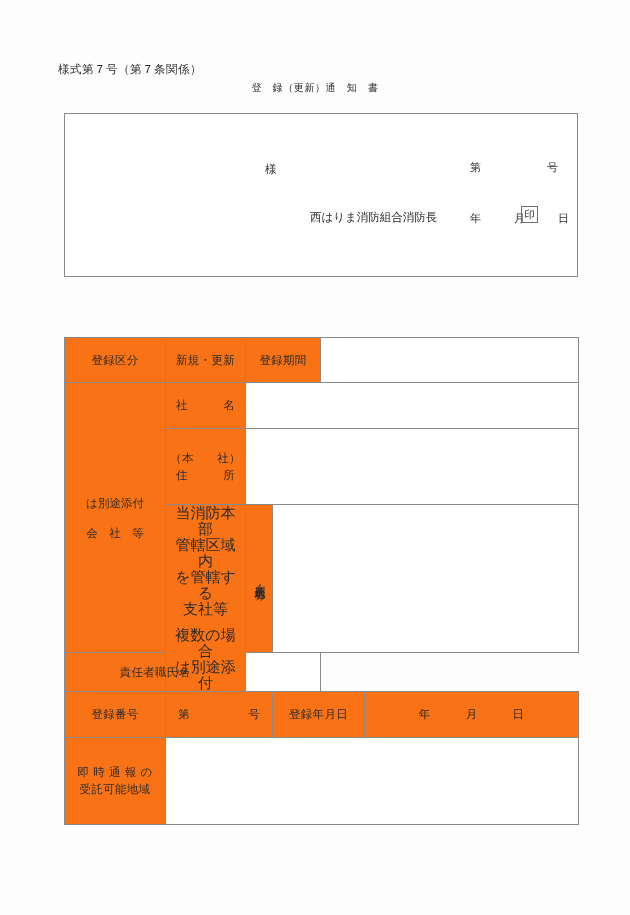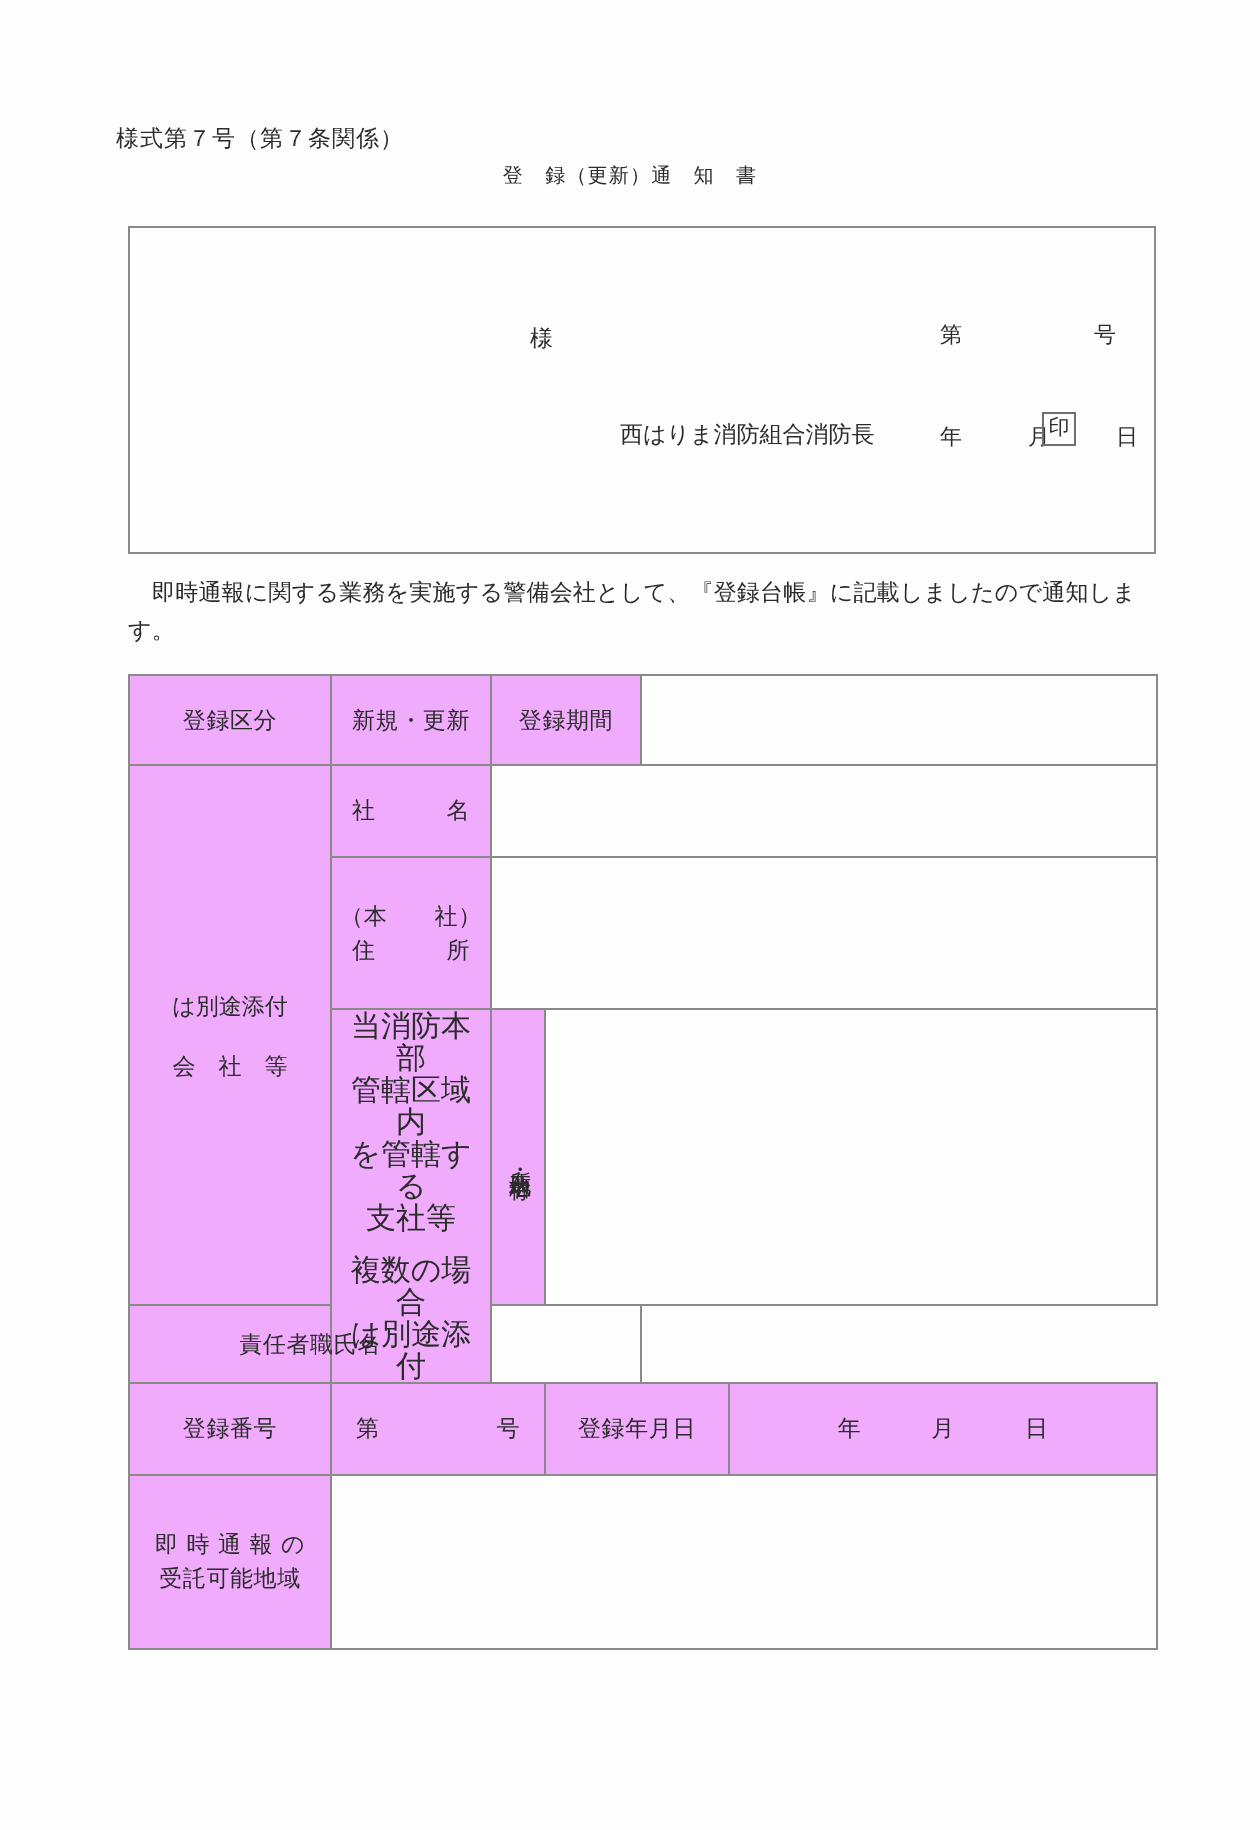--- a/index.html
+++ b/index.html
@@ -110,21 +110,21 @@
     width: 514px;
     border-collapse: collapse;
     table-layout: fixed;
     font-size: 11.5px;
   }
   .grid td {
     border: 1px solid #8a8a8a;
     padding: 0 4px;
     vertical-align: middle;
     text-align: center;
-    background: #f0abfc;
+    background: #f97316;
   }
   .grid td.blank { background: #fefefe; }
 
   .lbl { letter-spacing: 0.3px; white-space: nowrap; }
   .lbl-2line { line-height: 17px; margin-top: 42px; }
 
   .applicant-cell { line-height: 30px; }
 
   .branch-cell {
     text-align: left;
@@ -169,21 +169,20 @@
   <div class="header-box">
     <div class="doc-number">
       <span>第　　　　　　号</span>
       <span>年　　　月　　　日</span>
     </div>
     <div class="addressee">様</div>
     <div class="issuer">西はりま消防組合消防長</div>
     <div class="seal-box">印</div>
   </div>
 
-  <div class="notice">即時通報に関する業務を実施する警備会社として、『登録台帳』に記載しましたので通知します。</div>
 
   <table class="grid">
     <colgroup>
       <col style="width:101px">
       <col style="width:80px">
       <col style="width:27px">
       <col style="width:48px">
       <col style="width:44px">
       <col style="width:214px">
     </colgroup>

